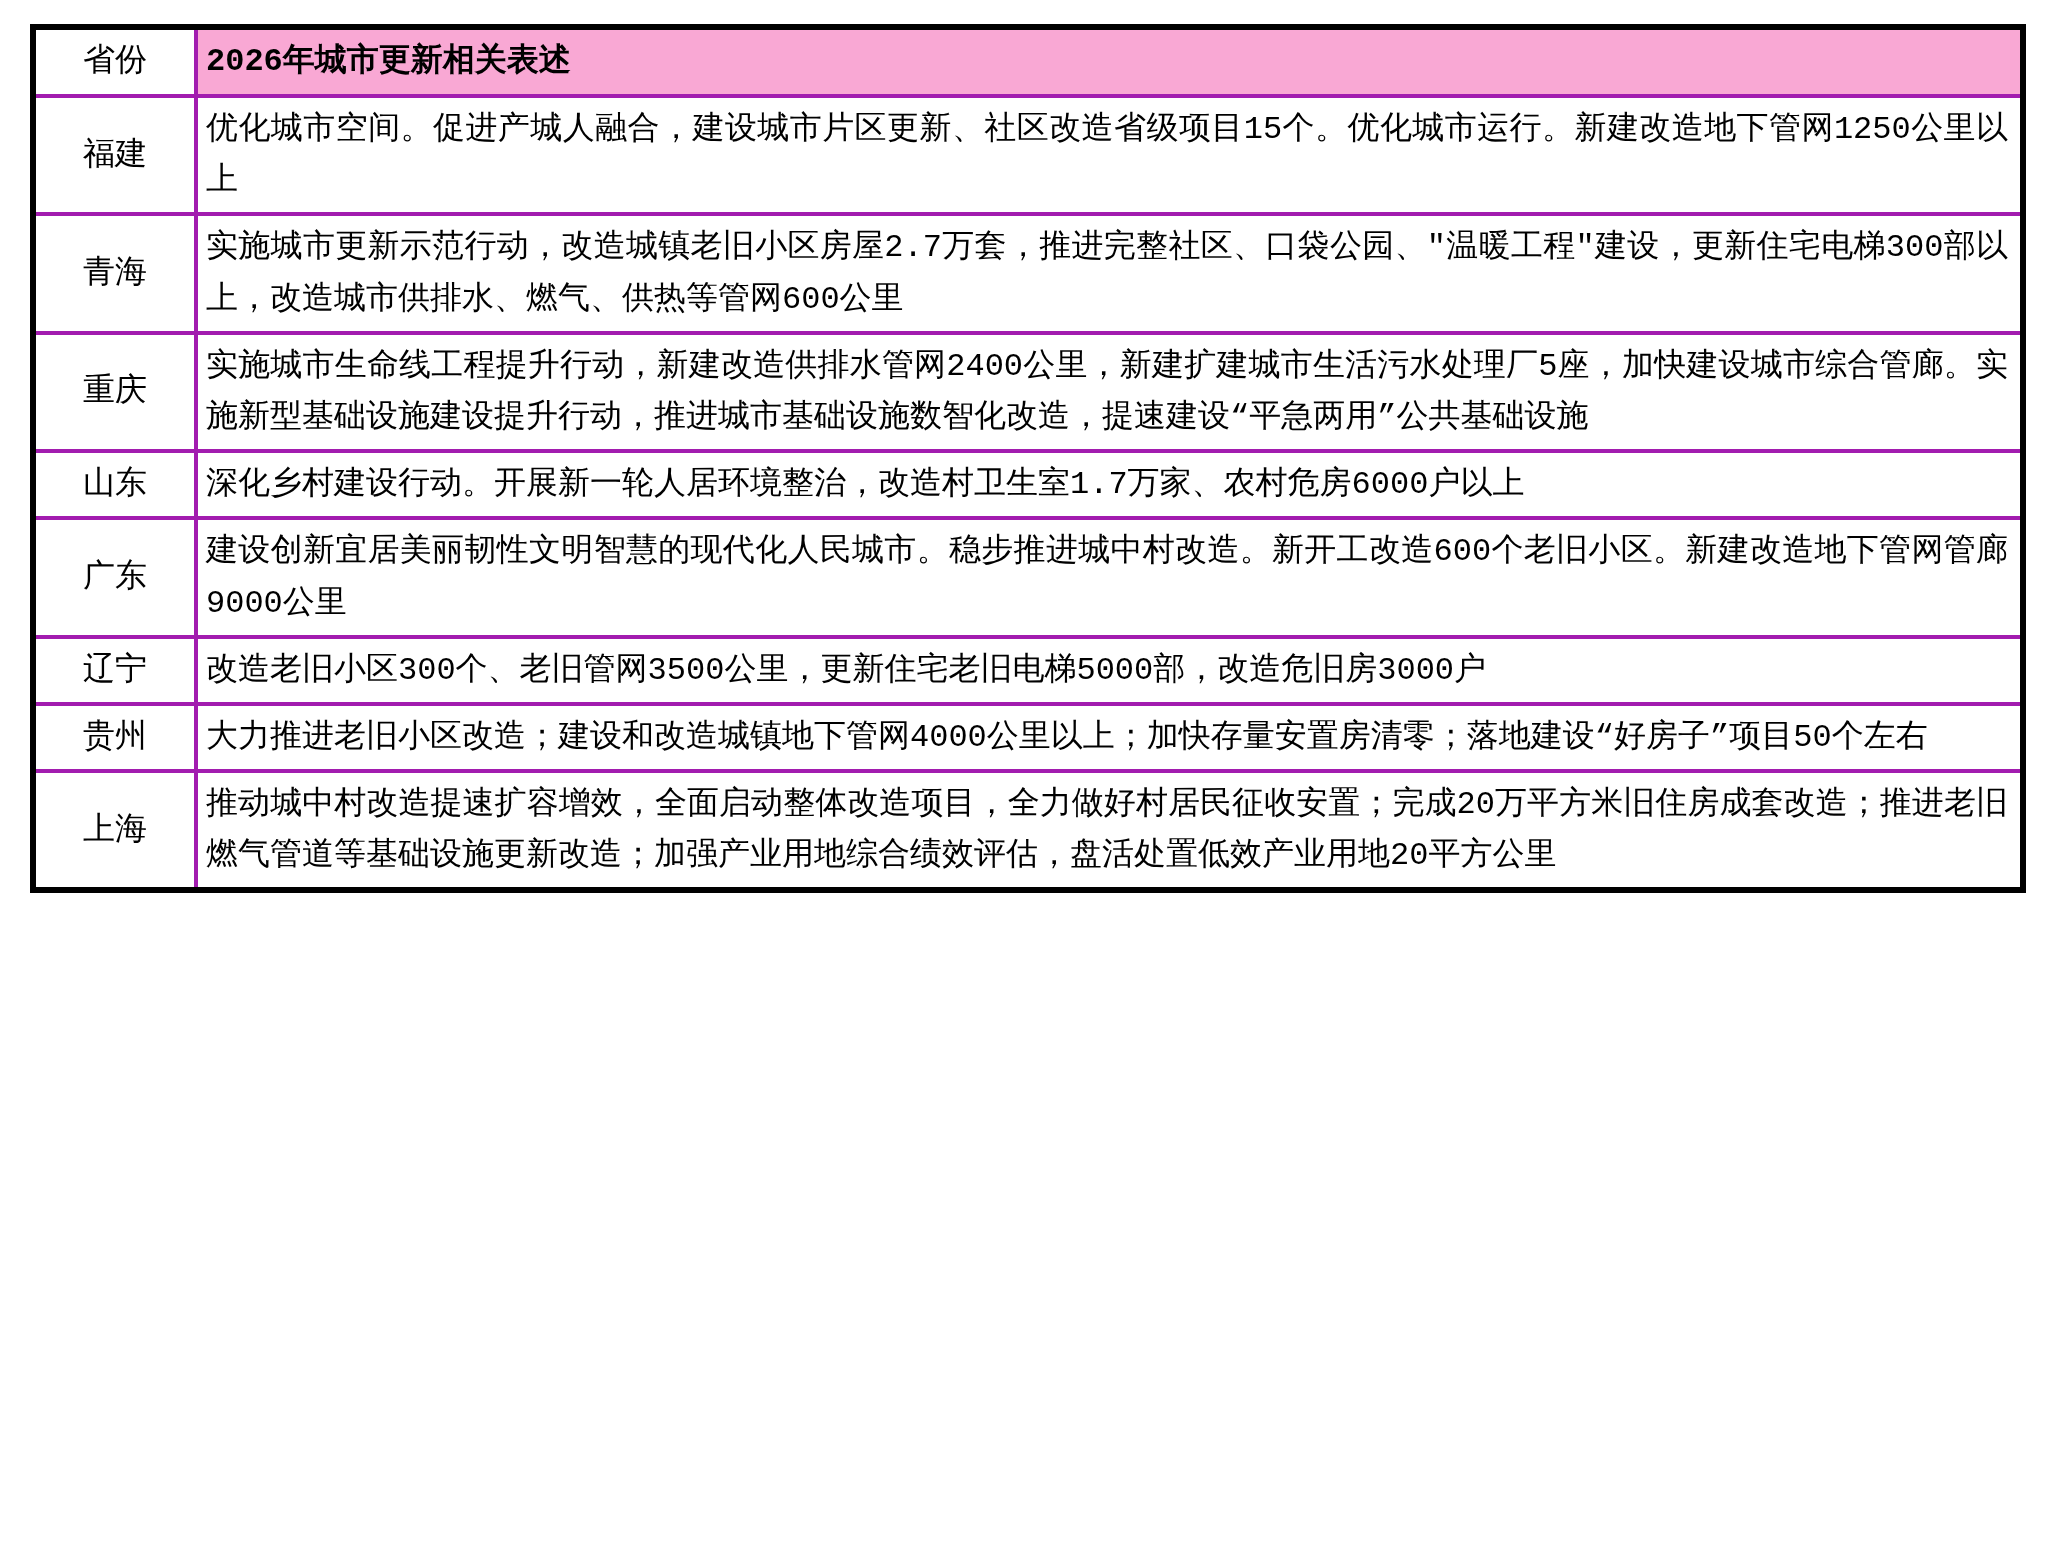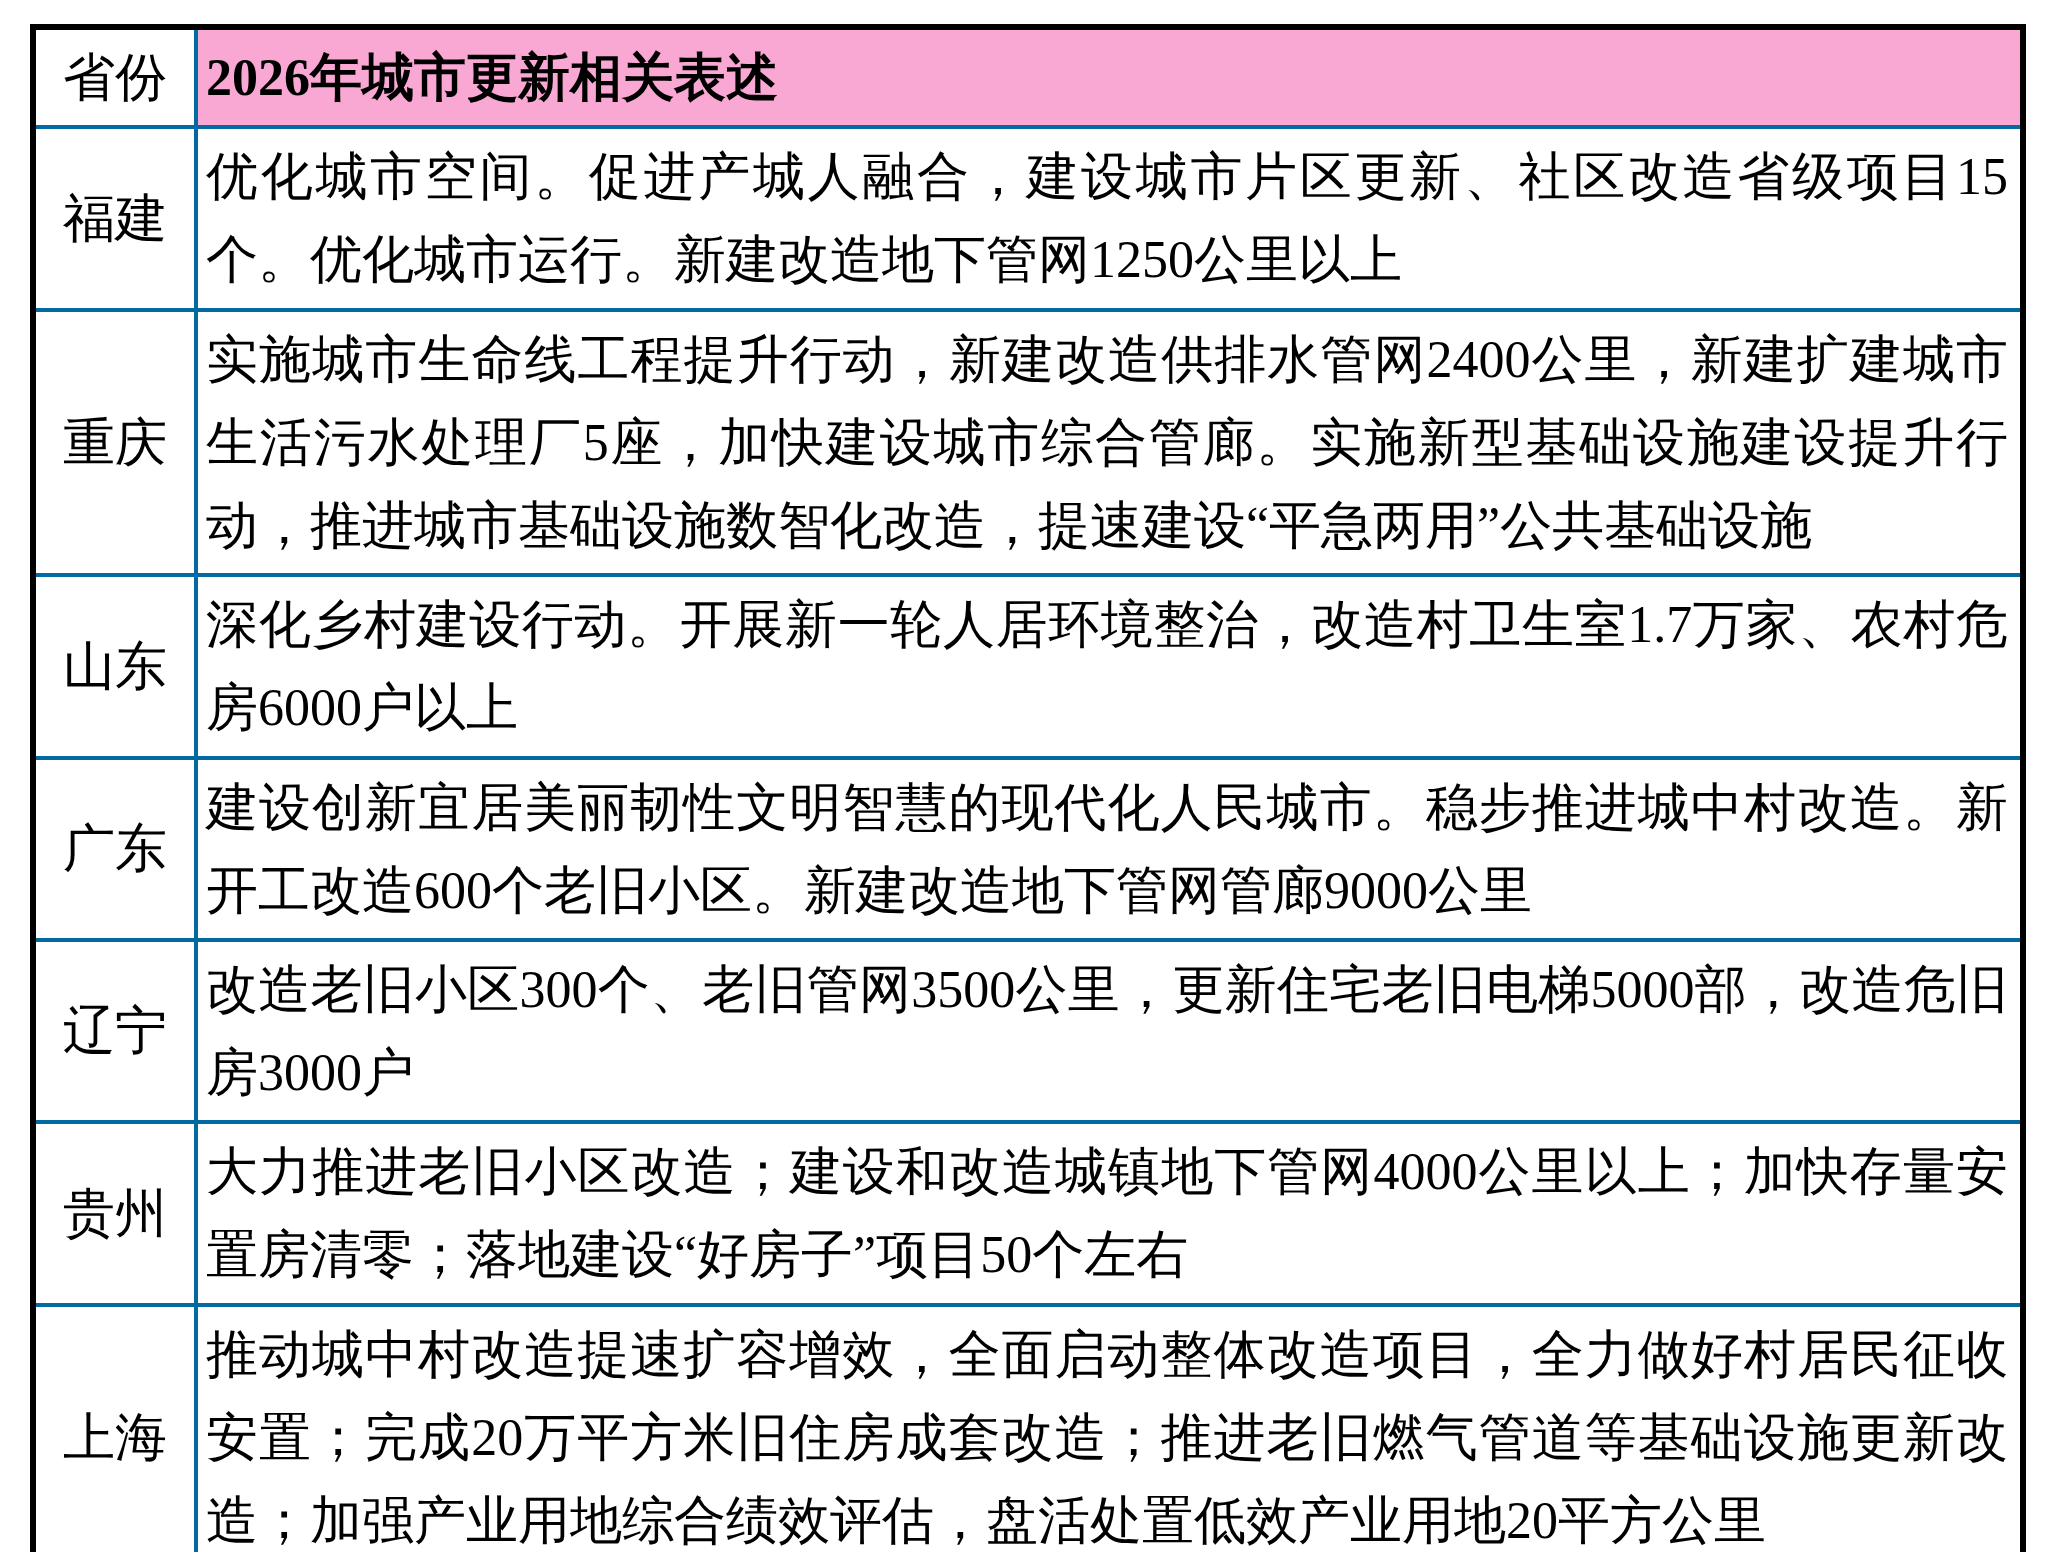--- a/index.html
+++ b/index.html
@@ -17,25 +17,26 @@
     top: 24px;
     width: 1996px;
   }
   table {
     border-collapse: collapse;
     width: 100%;
     table-layout: fixed;
     border: 6px solid #000000;
   }
   th, td {
-    border: 4px solid #0369a1;
-    font-size: 52px;
+    border: 4px solid #a21caf;
+    font-size: 32px;
     line-height: 1.6;
     vertical-align: middle;
     overflow-wrap: break-word;
+    font-family: Liberation Mono, monospace;
   }
   .col-province {
     width: 150px;
     text-align: center;
     padding: 6px 4px;
     font-weight: normal;
   }
   .col-desc {
     text-align: justify;
     padding: 6px 12px 6px 8px;
@@ -63,20 +64,24 @@
         <th class="col-province">省份</th>
         <th class="col-desc" id="desc-header" style="background: #f9a8d4;">2026年城市更新相关表述</th>
       </tr>
     </thead>
     <tbody id="table-body">
         <tr>
           <td class="col-province">福建</td>
           <td class="col-desc">优化城市空间。促进产城人融合，建设城市片区更新、社区改造省级项目15个。优化城市运行。新建改造地下管网1250公里以上</td>
         </tr>
         <tr>
+          <td class="col-province">青海</td>
+          <td class="col-desc">实施城市更新示范行动，改造城镇老旧小区房屋2.7万套，推进完整社区、口袋公园、"温暖工程"建设，更新住宅电梯300部以上，改造城市供排水、燃气、供热等管网600公里</td>
+        </tr>
+        <tr>
           <td class="col-province">重庆</td>
           <td class="col-desc">实施城市生命线工程提升行动，新建改造供排水管网2400公里，新建扩建城市生活污水处理厂5座，加快建设城市综合管廊。实施新型基础设施建设提升行动，推进城市基础设施数智化改造，提速建设“平急两用”公共基础设施</td>
         </tr>
         <tr>
           <td class="col-province">山东</td>
           <td class="col-desc">深化乡村建设行动。开展新一轮人居环境整治，改造村卫生室1.7万家、农村危房6000户以上</td>
         </tr>
         <tr>
           <td class="col-province">广东</td>
           <td class="col-desc">建设创新宜居美丽韧性文明智慧的现代化人民城市。稳步推进城中村改造。新开工改造600个老旧小区。新建改造地下管网管廊9000公里</td>

